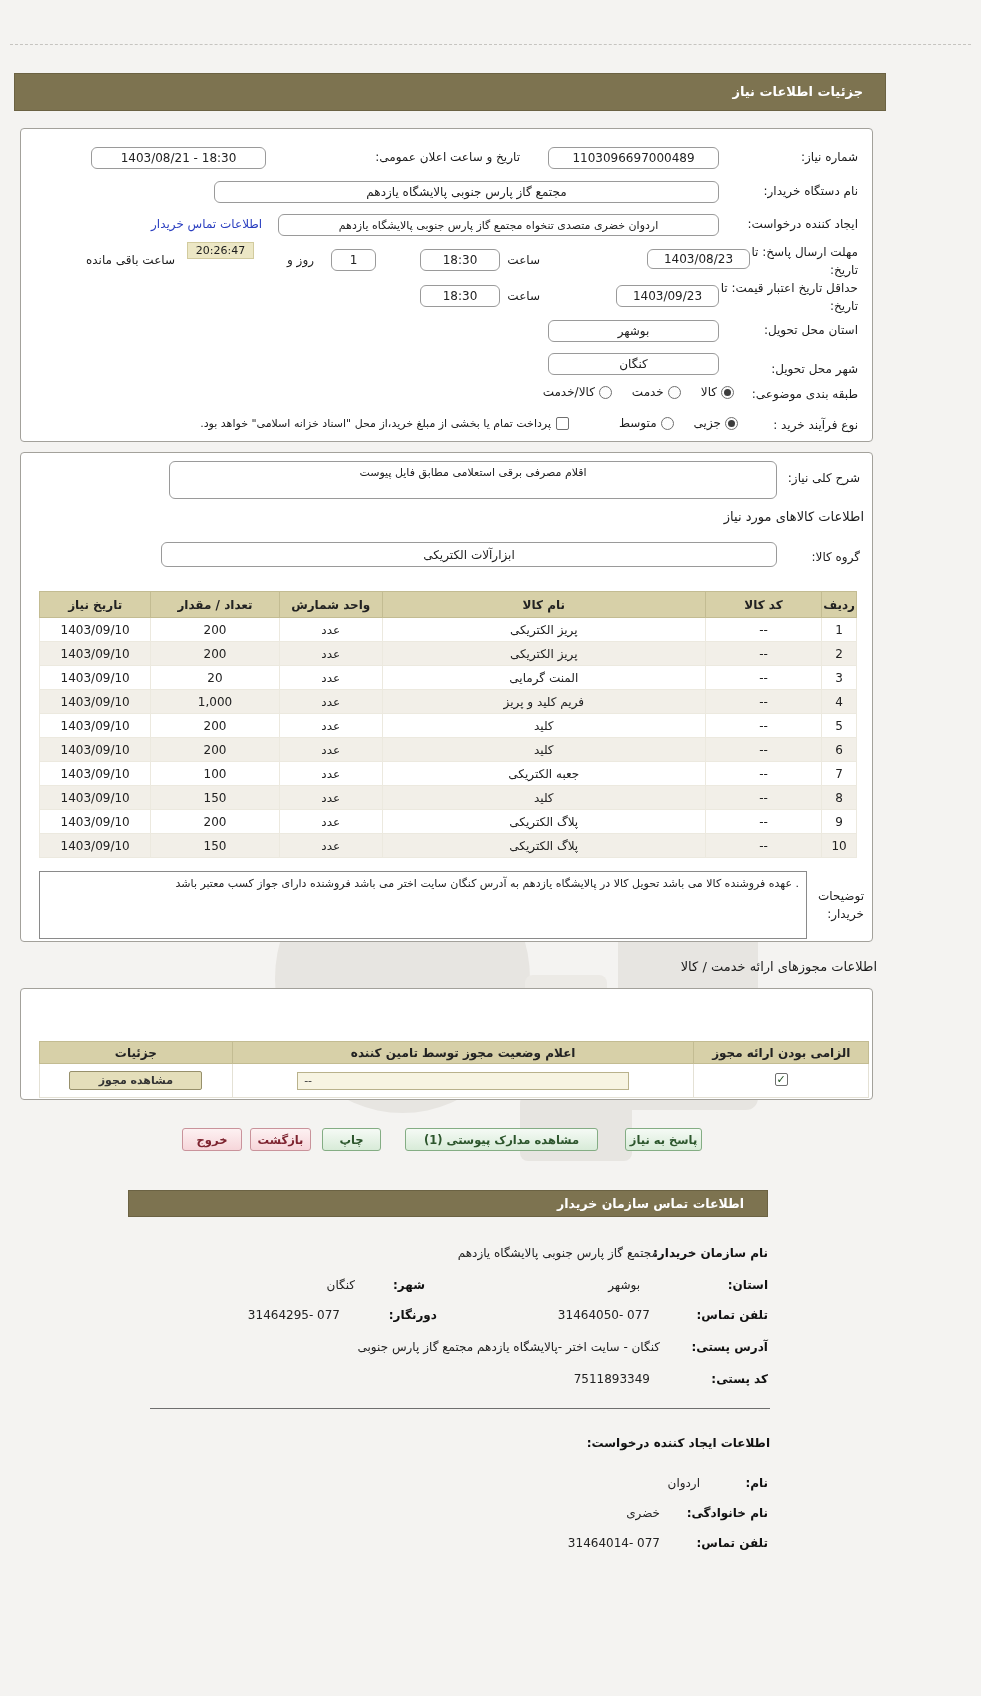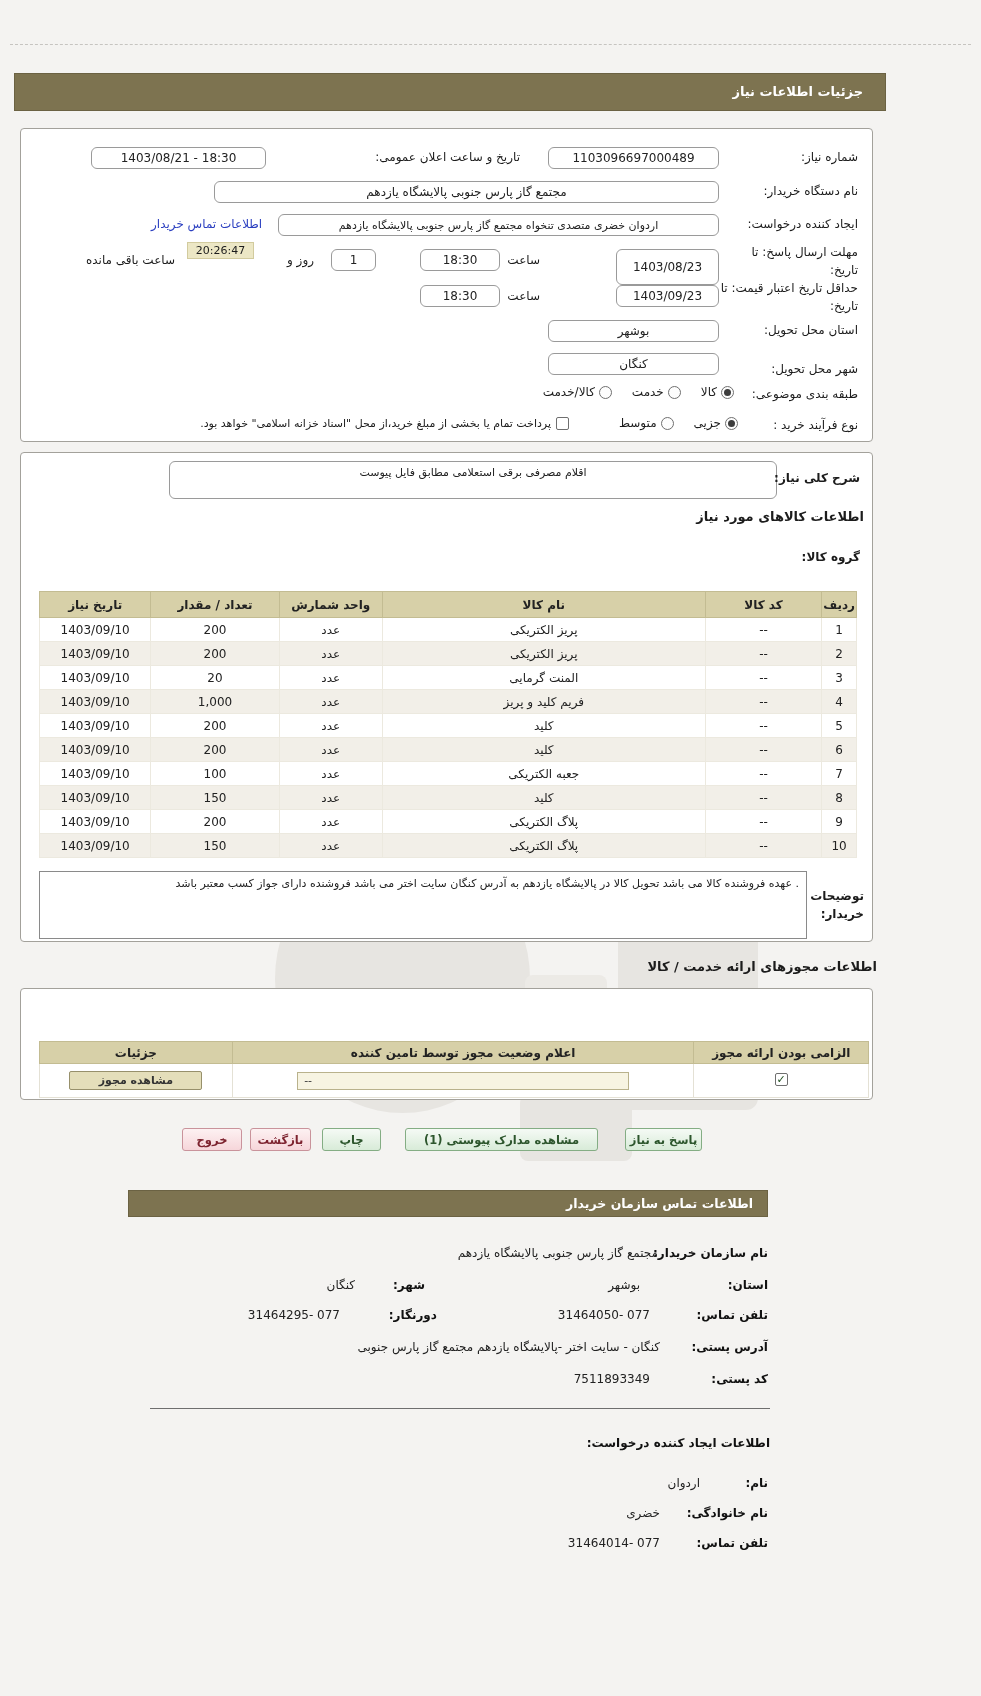--- a/index.html
+++ b/index.html
@@ -5,21 +5,21 @@
   *{box-sizing:border-box}
   html,body{margin:0;padding:0}
   body{background:#f4f3f1;font-family:"DejaVu Sans",sans-serif;color:#1c1c1c}
   .page{position:relative;width:981px;height:1696px;background:#f4f3f1;direction:rtl;overflow:hidden}
   .wm{position:absolute;background:#e7e5e1;z-index:1}
   .dash{position:absolute;border-top:1px dashed #c6c4c0;z-index:1}
   .bar{position:absolute;background:#7d7350;border:1px solid #6b6243;color:#fff;font-weight:bold;text-align:right;z-index:2}
   .box{position:absolute;background:#fff;border:1px solid #a3a19b;border-radius:4px;z-index:2}
   .lbl{position:absolute;font-size:12px;color:#1c1c1c;white-space:nowrap;z-index:3}
   .lbl.wrap{white-space:normal;text-align:right;line-height:1.5}
-  .lbl.b{font-weight:bold}
+  .lbl.b{font-weight:normal}
   .fld{position:absolute;background:#fff;border:1px solid #9a9a9a;border-radius:6px;font-size:12px;color:#222;display:flex;align-items:center;justify-content:center;z-index:3;overflow:hidden;white-space:nowrap}
   .link{position:absolute;font-size:12px;color:#2b3fc0;cursor:pointer;z-index:3;white-space:nowrap}
   .badge{position:absolute;background:#ece7c5;border:1px solid #d2cb9e;font-size:11px;display:flex;align-items:center;justify-content:center;z-index:3;direction:ltr}
   .radio-group{position:absolute;display:flex;gap:20px;align-items:center;z-index:3}
   .radio-item{display:flex;align-items:center;gap:4px;font-size:12px;cursor:pointer}
   .radio{width:13px;height:13px;border:1px solid #6f6f6f;border-radius:50%;background:#fdfdfd;position:relative;flex:0 0 auto}
   .radio.sel::after{content:"";position:absolute;inset:2px;border-radius:50%;background:#3c3c3c}
   .checkbox{display:inline-block;width:13px;height:13px;border:1px solid #6f6f6f;background:#fff;border-radius:2px;position:relative;flex:0 0 auto;cursor:pointer}
   .checkbox.checked::after{content:"\2713";position:absolute;inset:-1px 0 0 0;font-size:11px;font-weight:bold;color:#1d4d1d;text-align:center;line-height:13px}
   .check-row{position:absolute;display:flex;align-items:center;gap:5px;z-index:3}
@@ -66,21 +66,21 @@
     <div class="fld" style="left:70px;top:18px;width:175px;height:22px;direction:ltr">1403/08/21 - 18:30</div>
 
     <span class="lbl" style="right:14px;top:55px">نام دستگاه خریدار:</span>
     <div class="fld" style="left:193px;top:52px;width:505px;height:22px">مجتمع گاز پارس جنوبی پالایشگاه یازدهم</div>
 
     <span class="lbl" style="right:14px;top:88px">ایجاد کننده درخواست:</span>
     <div class="fld" style="left:257px;top:85px;width:441px;height:22px;font-size:11px">اردوان خضری متصدی تنخواه مجتمع گاز پارس جنوبی پالایشگاه یازدهم</div>
     <span class="link" style="left:130px;top:88px">اطلاعات تماس خریدار</span>
 
     <span class="lbl wrap" style="right:14px;top:114px;width:118px">مهلت ارسال پاسخ: تا تاریخ:</span>
-    <div class="fld" style="left:595px;top:120px;width:103px;height:36px;direction:ltr">1403/08/23</div>
+    <div class="fld" style="left:626px;top:120px;width:103px;height:20px;direction:ltr">1403/08/23</div>
     <span class="lbl" style="right:332px;top:124px">ساعت</span>
     <div class="fld" style="left:399px;top:120px;width:80px;height:22px;direction:ltr">18:30</div>
     <div class="fld" style="left:310px;top:120px;width:45px;height:22px;direction:ltr">1</div>
     <span class="lbl" style="right:558px;top:124px">روز و</span>
     <div class="badge" style="left:166px;top:113px;width:67px;height:17px">20:26:47</div>
     <span class="lbl" style="right:697px;top:124px">ساعت باقی مانده</span>
 
     <span class="lbl wrap" style="right:14px;top:150px;width:140px">حداقل تاریخ اعتبار قیمت: تا تاریخ:</span>
     <div class="fld" style="left:595px;top:156px;width:103px;height:22px;direction:ltr">1403/09/23</div>
     <span class="lbl" style="right:332px;top:160px">ساعت</span>
@@ -125,20 +125,21 @@
     </div>
   </div>
 
   <div class="box" style="left:20px;top:452px;width:853px;height:490px">
     <div class="fld desc" style="left:148px;top:8px;width:608px;height:38px">اقلام مصرفی برقی استعلامی مطابق فایل پیوست</div>
     <span class="lbl b" style="right:12px;top:18px">شرح کلی نیاز:</span>
 
     <span class="lbl b" style="right:8px;top:56px;font-size:13px">اطلاعات کالاهای مورد نیاز</span>
 
     <span class="lbl b" style="right:12px;top:97px">گروه کالا:</span>
+    <div class="fld" style="left:140px;top:89px;width:616px;height:25px">ابزارآلات الکتریکی</div>
 
     <table class="goods-table" style="left:18px;top:138px;width:818px">
       <colgroup>
         <col style="width:26px">
           <col style="width:118px">
           <col style="width:328px">
         <col style="width:104px">
           <col style="width:130px">
           <col style="width:112px">
       </colgroup>
@@ -269,21 +270,21 @@
       </tbody>
     </table>
   </div>
 
   <div class="btn green" style="left:625px;top:1128px;width:77px;height:23px">پاسخ به نیاز</div>
   <div class="btn green" style="left:405px;top:1128px;width:193px;height:23px">مشاهده مدارک پیوستی (1)</div>
   <div class="btn green" style="left:322px;top:1128px;width:59px;height:23px">چاپ</div>
   <div class="btn pink" style="left:250px;top:1128px;width:61px;height:23px">بازگشت</div>
   <div class="btn pink" style="left:182px;top:1128px;width:60px;height:23px">خروج</div>
 
-  <div class="bar" style="left:128px;top:1190px;width:640px;height:27px;line-height:25px;font-size:12.5px;padding-right:14px">
+  <div class="bar" style="left:128px;top:1190px;width:640px;height:27px;line-height:25px;font-size:12.5px;padding-right:23px">
     <span>اطلاعات تماس سازمان خریدار</span>
   </div>
 
   <span class="clabel" style="right:213px;top:1246px">نام سازمان خریدار:</span>
   <span class="cvalue" style="right:323px;top:1246px">مجتمع گاز پارس جنوبی  پالایشگاه یازدهم</span>
 
   <span class="clabel" style="right:213px;top:1278px">استان:</span>
   <span class="cvalue" style="right:341px;top:1278px">بوشهر</span>
   <span class="clabel" style="right:556px;top:1278px">شهر:</span>
   <span class="cvalue" style="right:626px;top:1278px">کنگان</span>

